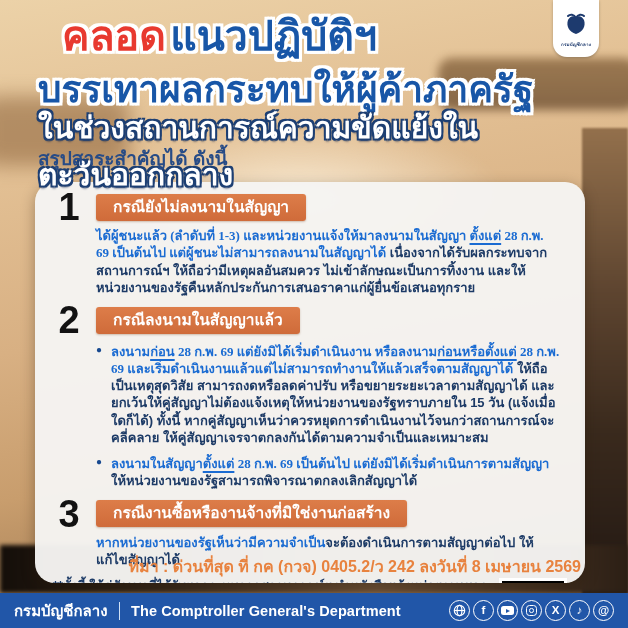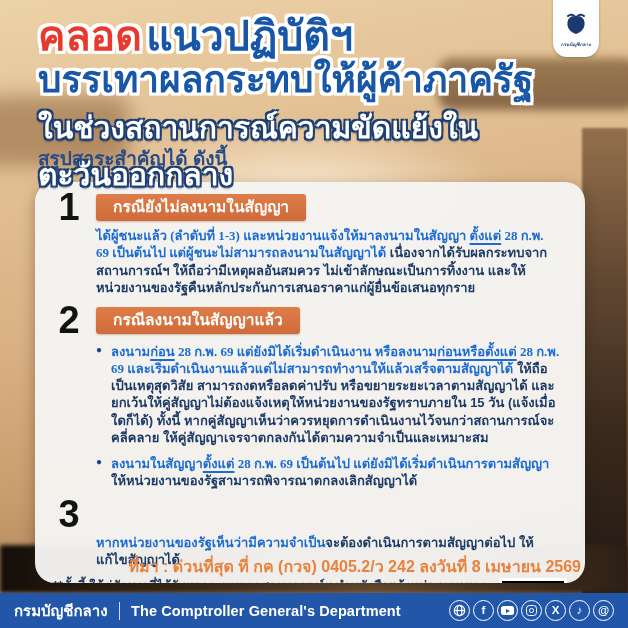--- a/index.html
+++ b/index.html
@@ -24,22 +24,22 @@
   
   .logo-badge{position:absolute;left:553px;top:0;width:46px;height:57px;background:#fff;
     border-radius:0 0 14px 14px;display:flex;flex-direction:column;align-items:center;justify-content:center;
     box-shadow:0 1px 3px rgba(0,0,0,.25);z-index:5;}
   .logo-badge svg{width:30px;height:30px;}
   .logo-badge .logo-text{font-size:4.5px;color:#1d3a6e;font-weight:700;margin-top:1px;letter-spacing:.2px;}
 
   
   .headline{position:absolute;left:38px;top:14px;z-index:4;line-height:1.12;}
   .t1{font-size:41px;font-weight:800;letter-spacing:0;}
-  .t2{font-size:37px;font-weight:800;display:block;margin-top:2px;font-family:Liberation Mono, monospace;}
-  .red{color:#e8392f;}
+  .t2{font-size:37px;font-weight:800;display:block;margin-top:9px;}
+  .red{color:#e8392f;margin-left:24px;}
   .blue{color:#1856a7;}
   .outline-w{text-shadow:-3px -3px 0 #fff,3px -3px 0 #fff,-3px 3px 0 #fff,3px 3px 0 #fff,-3px 0 0 #fff,3px 0 0 #fff,0 -3px 0 #fff,0 3px 0 #fff;}
   .subtitle{position:absolute;left:38px;top:104px;z-index:4;font-size:30px;font-weight:800;color:#ffffff;
     text-shadow:-2px -2px 0 #1d3f73,2px -2px 0 #1d3f73,-2px 2px 0 #1d3f73,2px 2px 0 #1d3f73,0 3px 2px rgba(20,40,80,.6);}
   .lead-line{position:absolute;left:38px;top:143px;z-index:4;font-size:19px;font-weight:800;color:#274b86;}
 
   
   .card{position:absolute;left:35px;top:182px;width:550px;height:401px;background:rgba(245,244,242,.97);
     border-radius:20px;z-index:3;box-shadow:0 4px 14px rgba(40,25,10,.35);padding:8px 18px 6px 18px;box-sizing:border-box;overflow:hidden;}
   .item-head{display:flex;align-items:center;gap:13px;padding-left:2px;margin-bottom:3px;}
@@ -126,20 +126,21 @@
       <span class="dot">●</span>
       <p><span class="blue-strong"><span>ลงนาม</span><span class="u">ก่อน</span><span> 28 ก.พ. 69 แต่ยังมิได้เริ่มดำเนินงาน หรือลงนาม</span><span class="u">ก่อนหรือตั้งแต่</span><span> 28 ก.พ. 69 และเริ่มดำเนินงานแล้วแต่ไม่สามารถทำงานให้แล้วเสร็จตามสัญญาได้</span></span><span> ให้ถือเป็นเหตุสุดวิสัย สามารถงดหรือลดค่าปรับ หรือขยายระยะเวลาตามสัญญาได้ และยกเว้นให้คู่สัญญาไม่ต้องแจ้งเหตุให้หน่วยงานของรัฐทราบภายใน 15 วัน (แจ้งเมื่อใดก็ได้) ทั้งนี้ หากคู่สัญญาเห็นว่าควรหยุดการดำเนินงานไว้จนกว่าสถานการณ์จะคลี่คลาย ให้คู่สัญญาเจรจาตกลงกันได้ตามความจำเป็นและเหมาะสม</span></p>
     </div>
     <div class="bullet">
       <span class="dot">●</span>
       <p><span class="blue-strong"><span>ลงนามในสัญญา</span><span class="u">ตั้งแต่</span><span> 28 ก.พ. 69 เป็นต้นไป แต่ยังมิได้เริ่มดำเนินการตามสัญญา</span></span><span> ให้หน่วยงานของรัฐสามารถพิจารณาตกลงเลิกสัญญาได้</span></p>
     </div>
 
     <div class="item-head">
       <div class="num">3</div>
+      <div class="pill">กรณีงานซื้อหรืองานจ้างที่มิใช่งานก่อสร้าง</div>
     </div>
     <p class="body-text"><span class="blue-strong">หากหน่วยงานของรัฐเห็นว่ามีความจำเป็น</span><span>จะต้องดำเนินการตามสัญญาต่อไป ให้แก้ไขสัญญาได้</span></p>
 
     <div class="note-row">
       <p class="note">**ทั้งนี้ ให้คู่สัญญาที่ได้รับผลกระทบจากสถานการณ์ฯ ทำหนังสือแจ้งหน่วยงานของรัฐที่เป็นคู่สัญญา เพื่อชี้แจงเหตุผลว่าได้รับผลกระทบอย่างไร พร้อมรายละเอียดข้อเท็จจริงและเอกสารที่เกี่ยวข้อง เพื่อให้หน่วยงานของรัฐใช้เป็นเอกสารประกอบในการพิจารณาต่อไป</p>
       <div class="qr">
         <div class="f f1"></div>
         <div class="f f2"></div>
 
       </div>

